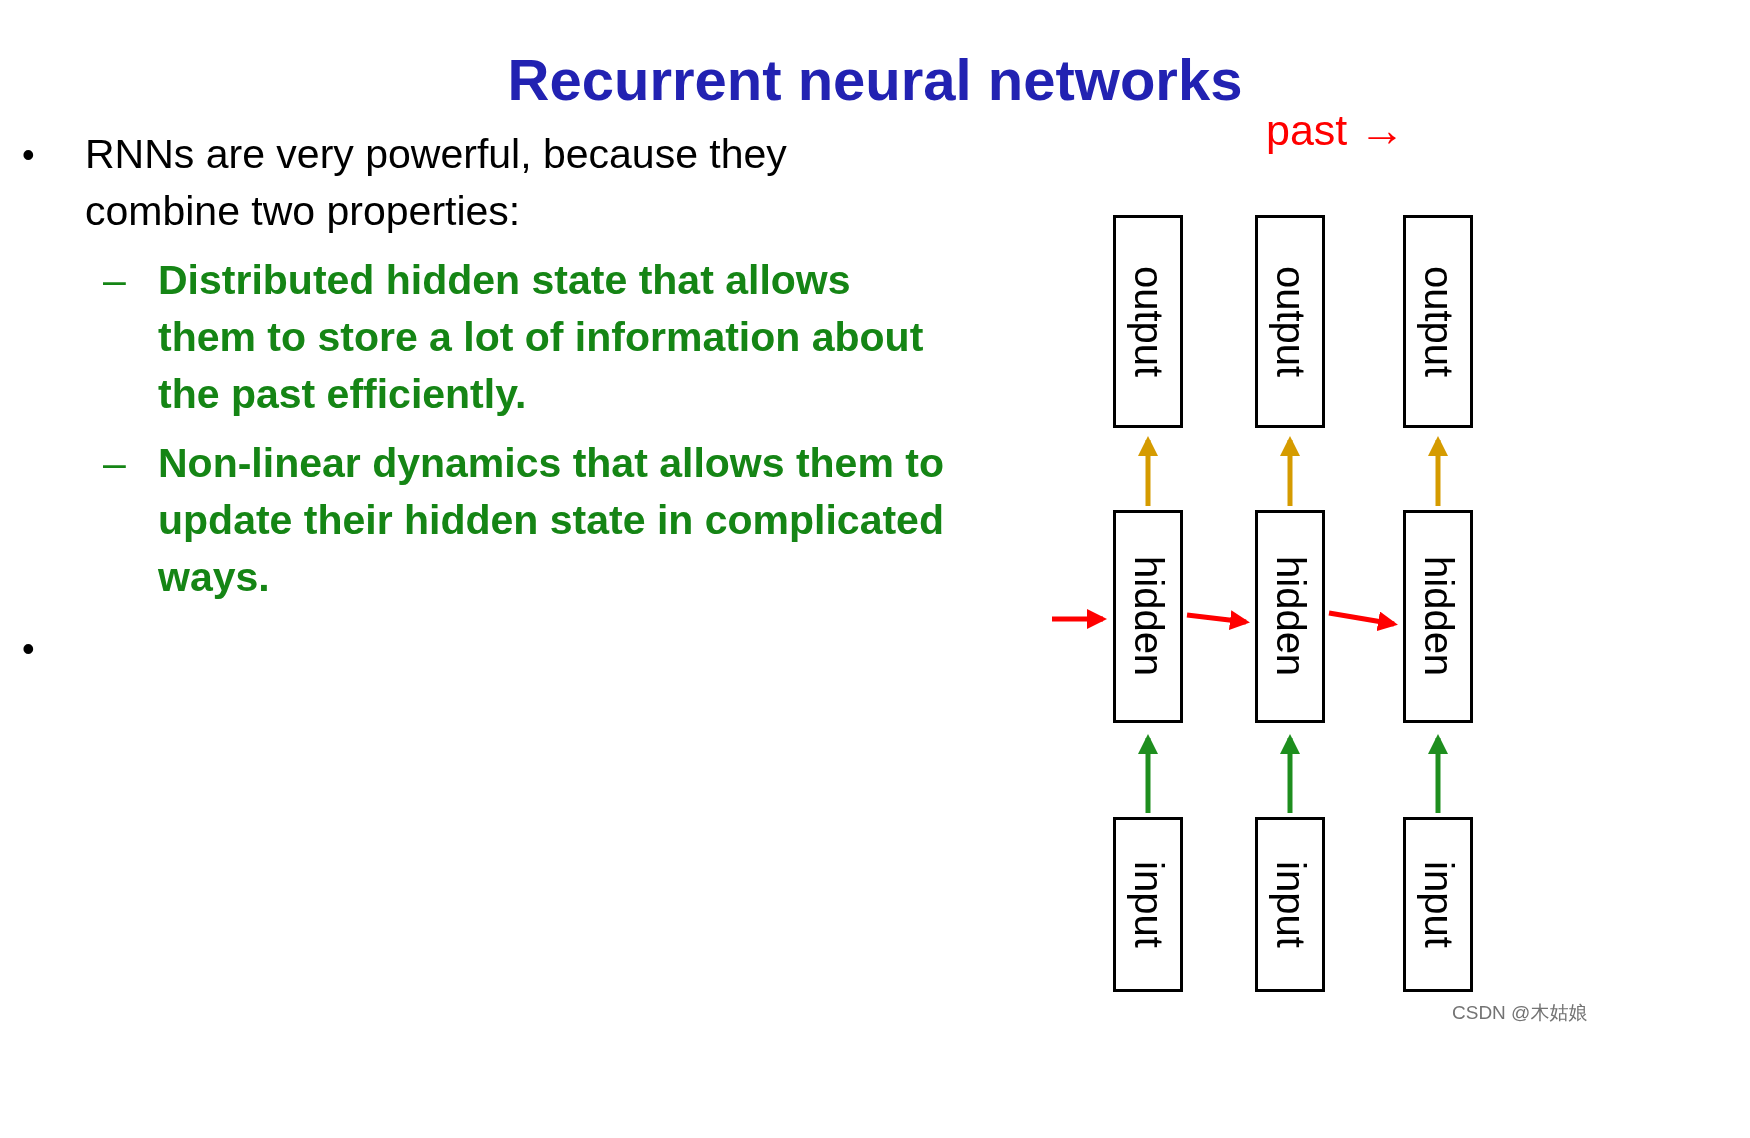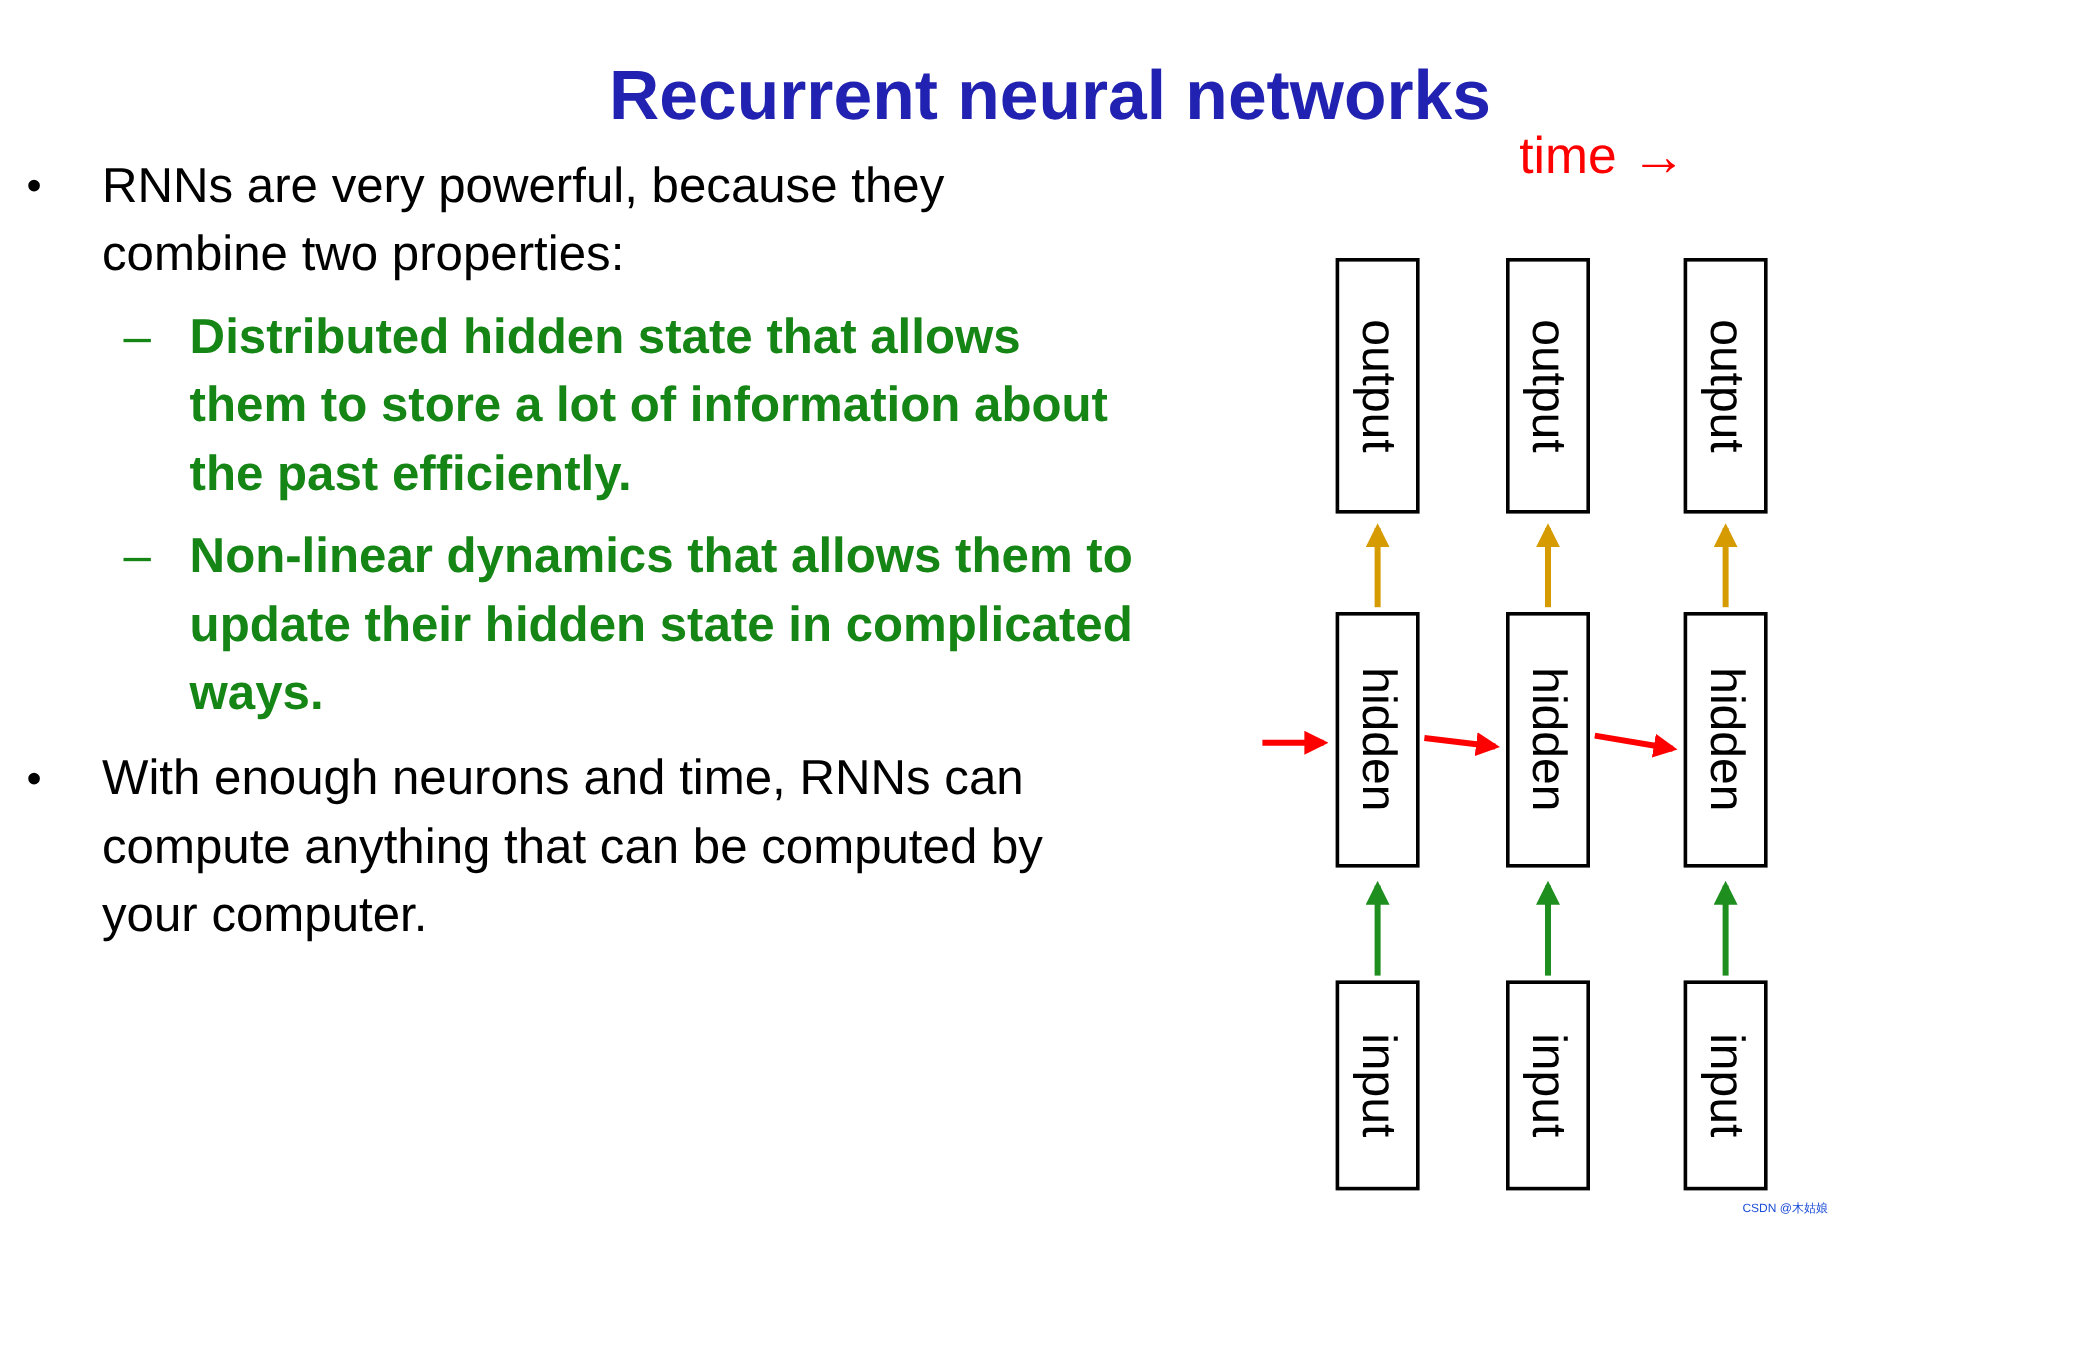--- a/index.html
+++ b/index.html
@@ -75,21 +75,21 @@
   
   .arrows-layer {
     position:absolute; left:0; top:0;
     width:1750px; height:1138px;
     pointer-events:none;
   }
 
   
   .watermark {
     position:absolute; left:1452px; top:1000px;
-    font-size:10px; color:#1d4ed8;
+    font-size:19px; color:#737373;
   }
 </style>
 </head>
 <body>
 
 <div class="slide-title">Recurrent neural networks</div>
 
 <div class="bullets">
   <div class="brow main">
     <span class="marker">•</span>
@@ -98,26 +98,25 @@
   <div class="brow sub">
     <span class="marker">–</span>
     <span class="text">Distributed hidden state that allows them to store a lot of information about the past efficiently.</span>
   </div>
   <div class="brow sub">
     <span class="marker">–</span>
     <span class="text">Non-linear dynamics that allows them to update their hidden state in complicated ways.</span>
   </div>
   <div class="brow main b2">
     <span class="marker">•</span>
-    <span class="text">With enough neurons and time, RNNs can compute anything that can be computed by your computer.</span>
   </div>
 </div>
 
 <div class="time-label">
-  <span>time</span>
+  <span>past</span>
   <span class="arrow-glyph">→</span>
 </div>
 
 <div>
 
   <div class="box col1 row-output">
     <span class="vlabel">output</span>
   </div>
   <div class="box col1 row-hidden">
     <span class="vlabel">hidden</span>

